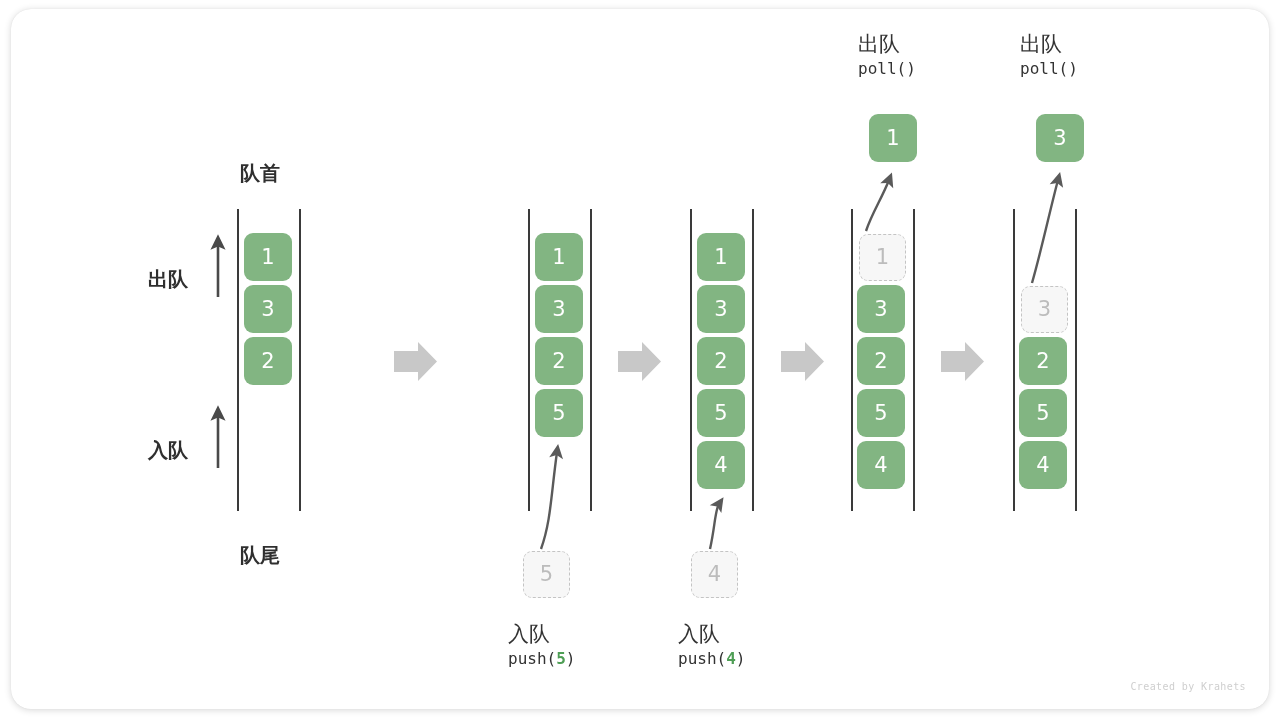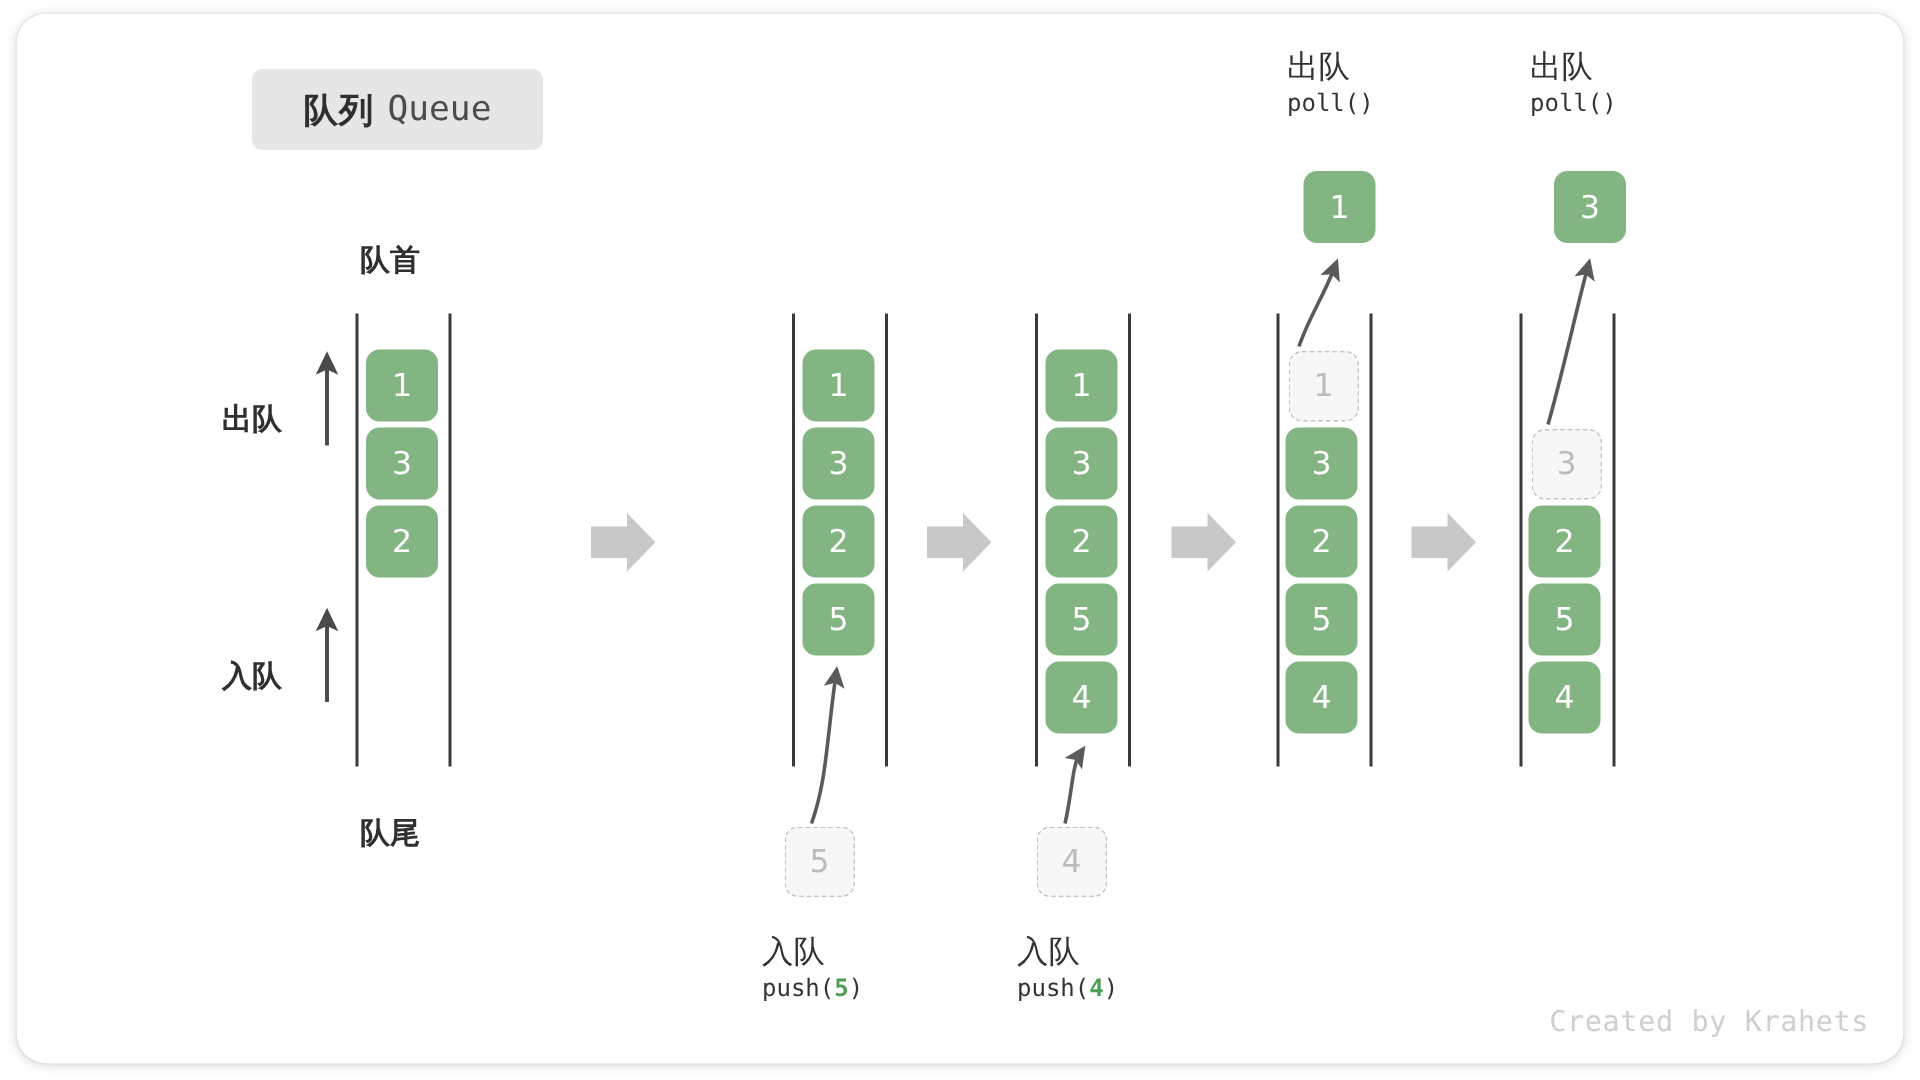--- a/index.html
+++ b/index.html
@@ -120,36 +120,32 @@
     left: 0; top: 0;
     width: 1280px; height: 720px;
     pointer-events: none;
   }
 
   .credit {
     position: absolute;
     right: 34px;
     bottom: 28px;
     font-family: "DejaVu Sans Mono", "Liberation Mono", monospace;
-    font-size: 19px;
+    font-size: 10px;
     color: #cfcfcf;
     letter-spacing: 0.4px;
     white-space: nowrap;
   }
 </style>
 </head>
 <body>
 
 <div id="stage">
   <div class="card"></div>
 
-  <div class="title-chip">
-    <span class="title-cn">队列</span>
-    <span class="title-en">Queue</span>
-  </div>
 
   <div class="lab-cn-bold" style="left:240px; top:160px;">队首</div>
   <div class="lab-cn-bold" style="left:240px; top:542px;">队尾</div>
   <div class="lab-cn-bold" style="left:148px; top:266px;">出队</div>
   <div class="lab-cn-bold" style="left:148px; top:437px;">入队</div>
 
   <div class="rail" style="left:237px; top:209px; height:302px;"></div>
   <div class="rail" style="left:299px; top:209px; height:302px;"></div>
   <div class="cell" style="left:244px; top:233px;">1</div>
   <div class="cell" style="left:244px; top:285px;">3</div>

